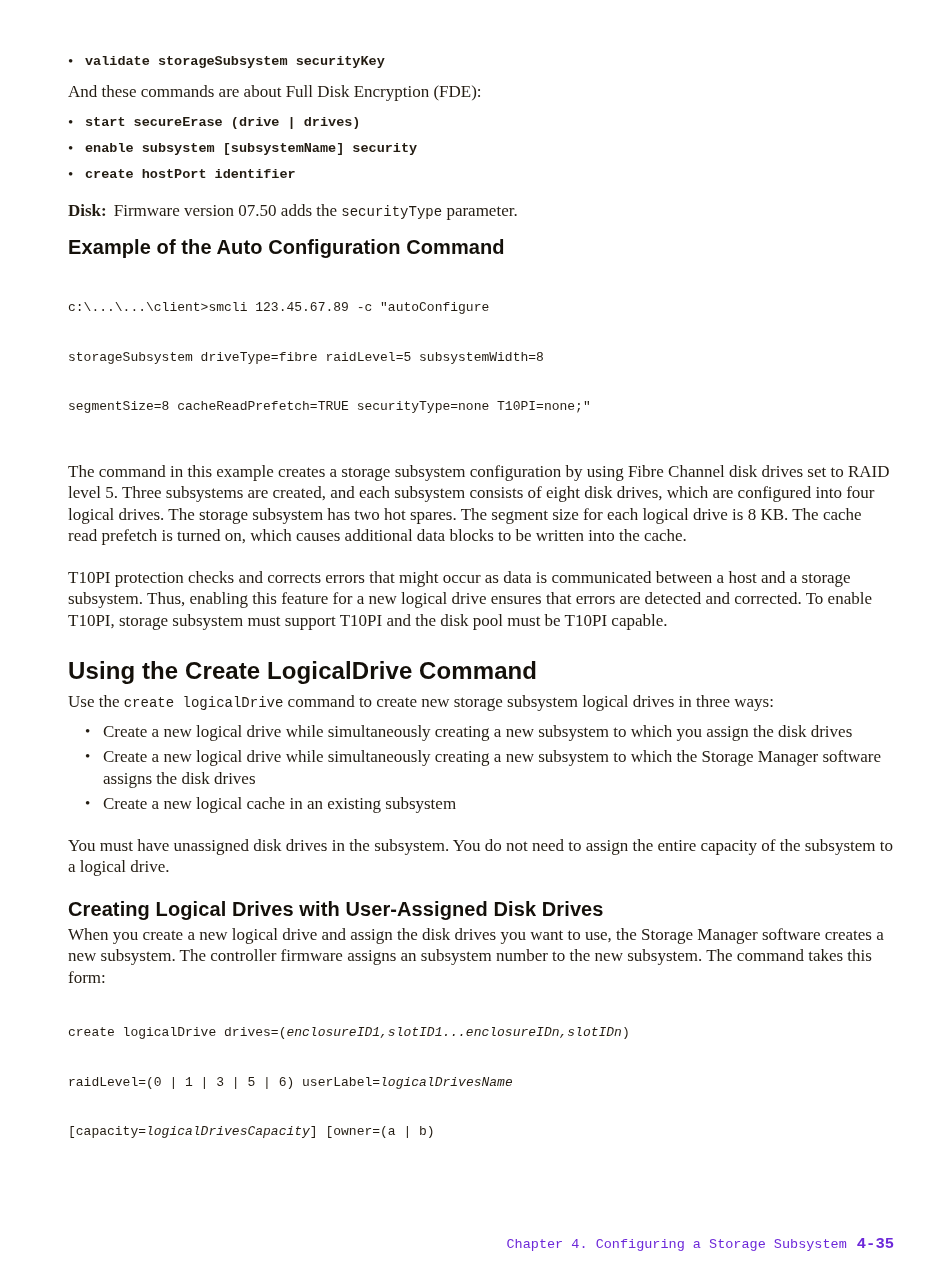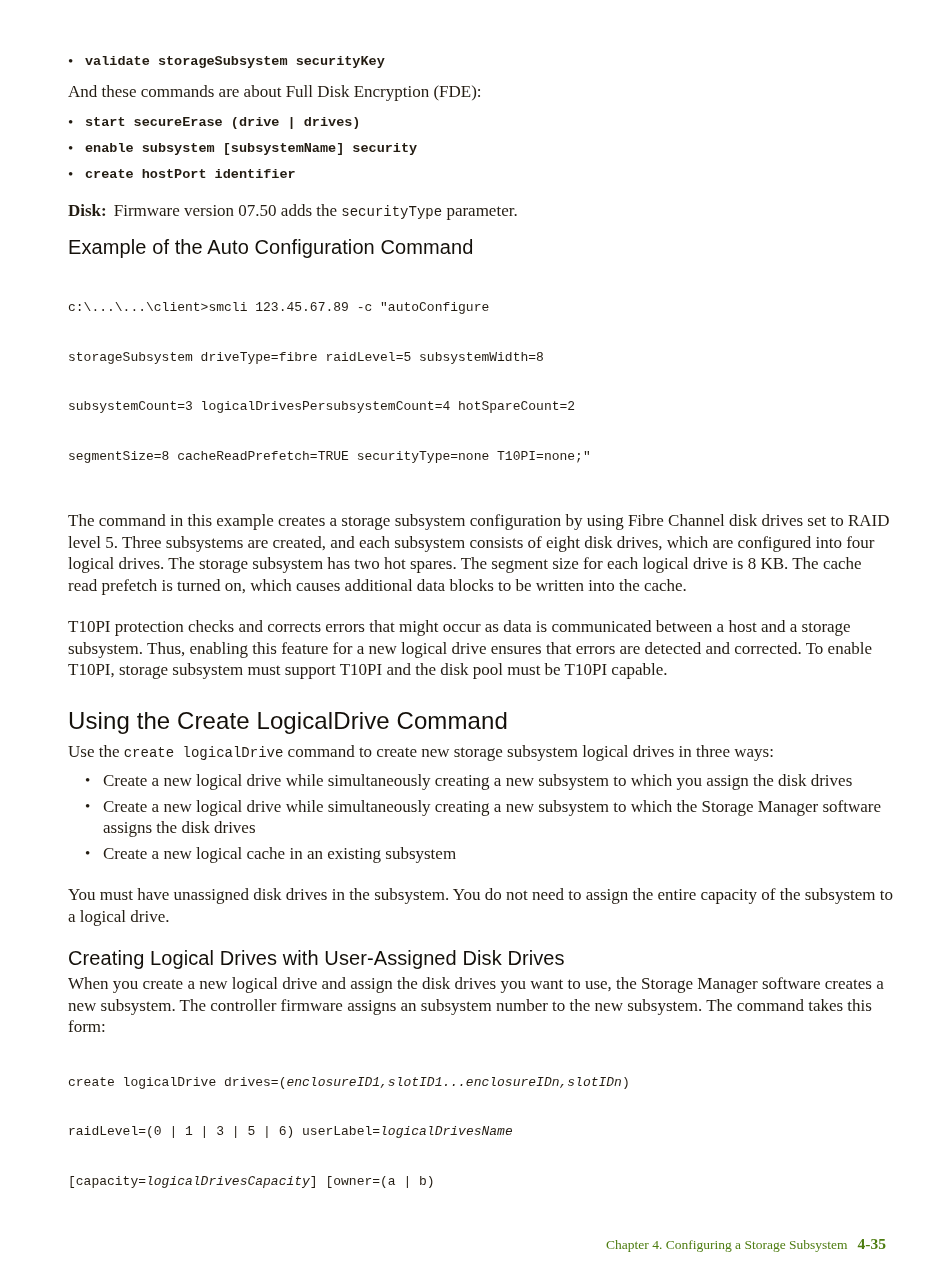--- a/index.html
+++ b/index.html
@@ -55,21 +55,21 @@
   }
   ul.text-list li::before {
     content: "\2022";
     position: absolute; left: 0; top: 0;
     font-size: 15px;
   }
 
   
   .h2, .h3, .h4 {
     font-family: "Liberation Sans", sans-serif;
-    font-weight: normal;
+    font-weight: bold;
     color: #14100a;
     letter-spacing: 0.1px;
   }
   .h2 { font-size: 24px; line-height: 28px; }
   .h3 { font-size: 20px; line-height: 24px; }
   .h4 { font-size: 20px; line-height: 22px; }
 
   
   .code-block {
     font-family: "Liberation Mono", "DejaVu Sans Mono", monospace;
@@ -85,25 +85,26 @@
   .mt-22 { margin-top: 12px; }
   .mt-20 { margin-top: 20px; }
   .mt-18 { margin-top: 18px; }
   .mt-12 { margin-top: 12px; }
   .mt-8  { margin-top: 8px; }
   .mt-6  { margin-top: 6px; }
   .mt-4  { margin-top: 4px; }
 
   .footer {
     position: absolute;
-    right: 64px;
+    right: 56px;
     top: 1235px;
     font-size: 13.5px;
-    color: #4d7c0f;
+    color: #6d28d9;
     white-space: nowrap;
+    font-family: Liberation Mono, monospace;
   }
   .footer .pagenum {
     font-weight: bold;
     font-size: 15.5px;
     margin-left: 10px;
   }
 </style>
 </head>
 <body>
 
@@ -123,21 +124,20 @@
 
   <p class="body-p mt-18">
     <span class="note-label">Disk:</span><span>Firmware version 07.50 adds the </span><span class="inline-code">securityType</span><span> parameter.</span>
   </p>
 
   <h3 class="h3 mt-22">Example of the Auto Configuration Command</h3>
 
   <div class="code-block mt-8">
     <div>c:\...\...\client&gt;smcli 123.45.67.89 -c "autoConfigure</div>
     <div>storageSubsystem driveType=fibre raidLevel=5 subsystemWidth=8</div>
-    <div>subsystemCount=3 logicalDrivesPersubsystemCount=4 hotSpareCount=2</div>
     <div>segmentSize=8 cacheReadPrefetch=TRUE securityType=none T10PI=none;"</div>
   </div>
 
   <p class="body-p mt-22">The command in this example creates a storage subsystem configuration by using Fibre Channel disk drives set to RAID level 5. Three subsystems are created, and each subsystem consists of eight disk drives, which are configured into four logical drives. The storage subsystem has two hot spares. The segment size for each logical drive is 8 KB. The cache read prefetch is turned on, which causes additional data blocks to be written into the cache.</p>
 
 
   <p class="body-p mt-20">T10PI protection checks and corrects errors that might occur as data is communicated between a host and a storage subsystem. Thus, enabling this feature for a new logical drive ensures that errors are detected and corrected. To enable T10PI, storage subsystem must support T10PI and the disk pool must be T10PI capable.</p>
 
   <h2 class="h2 mt-26">Using the Create LogicalDrive Command</h2>
 

